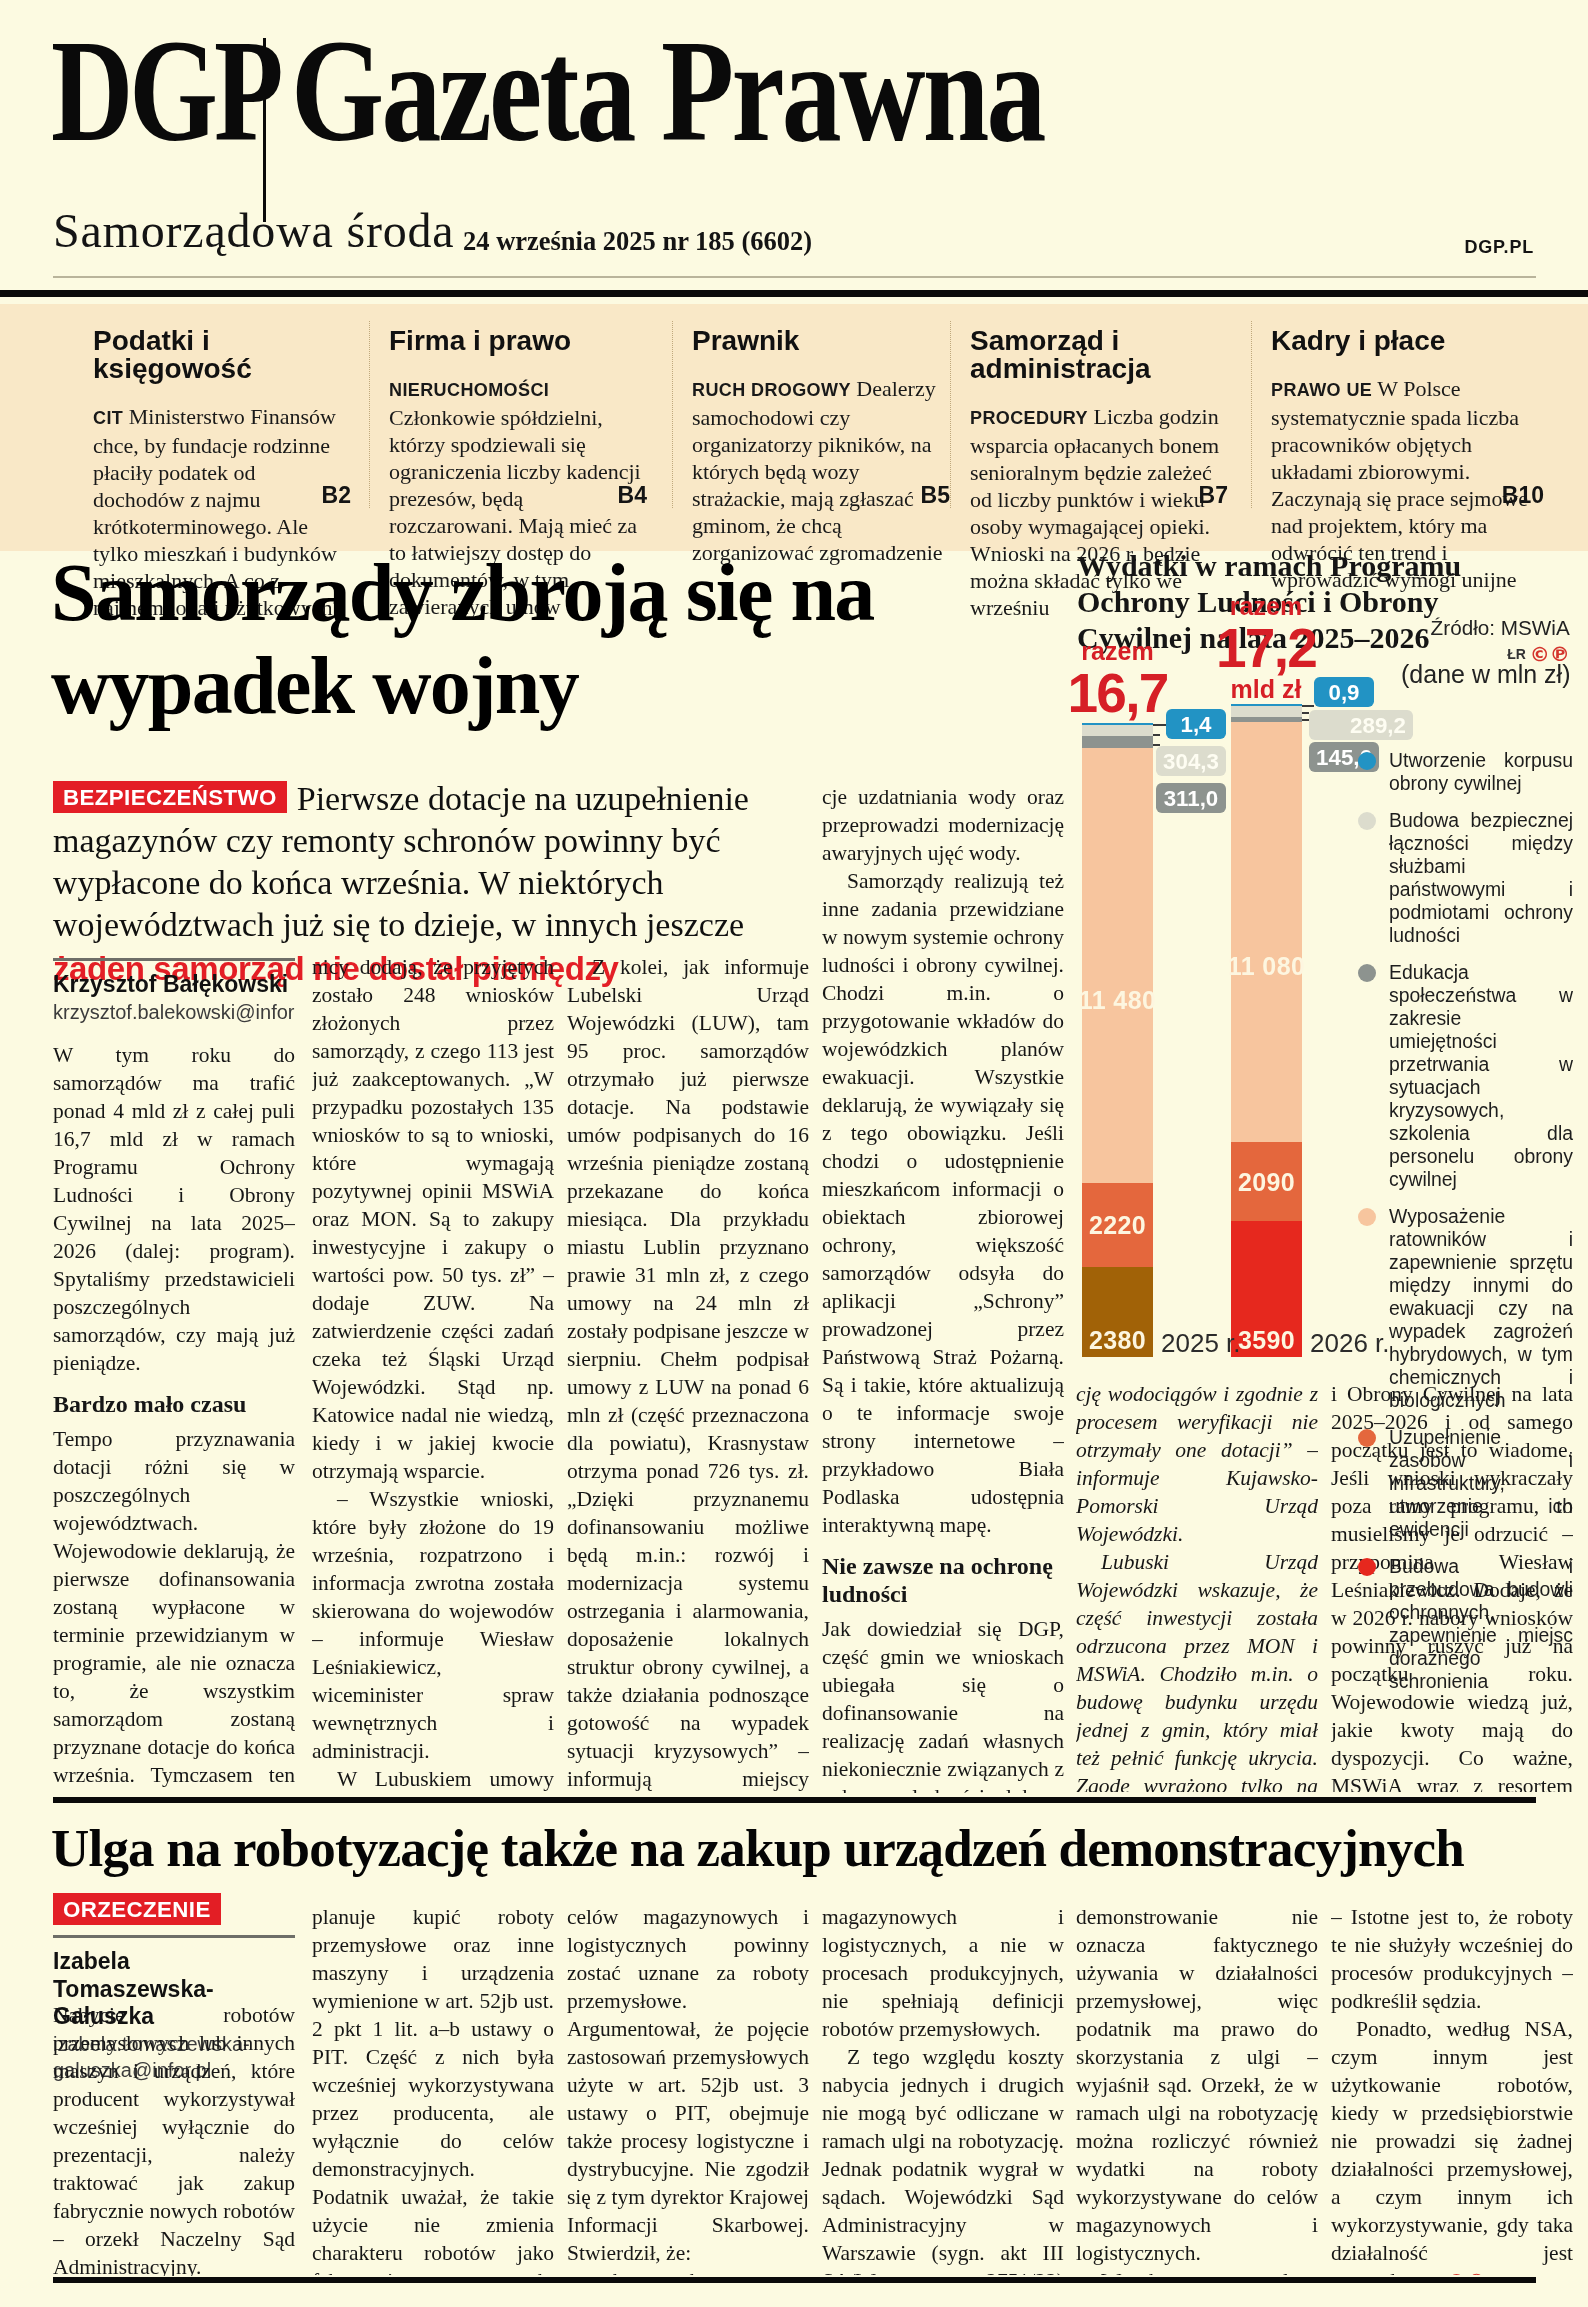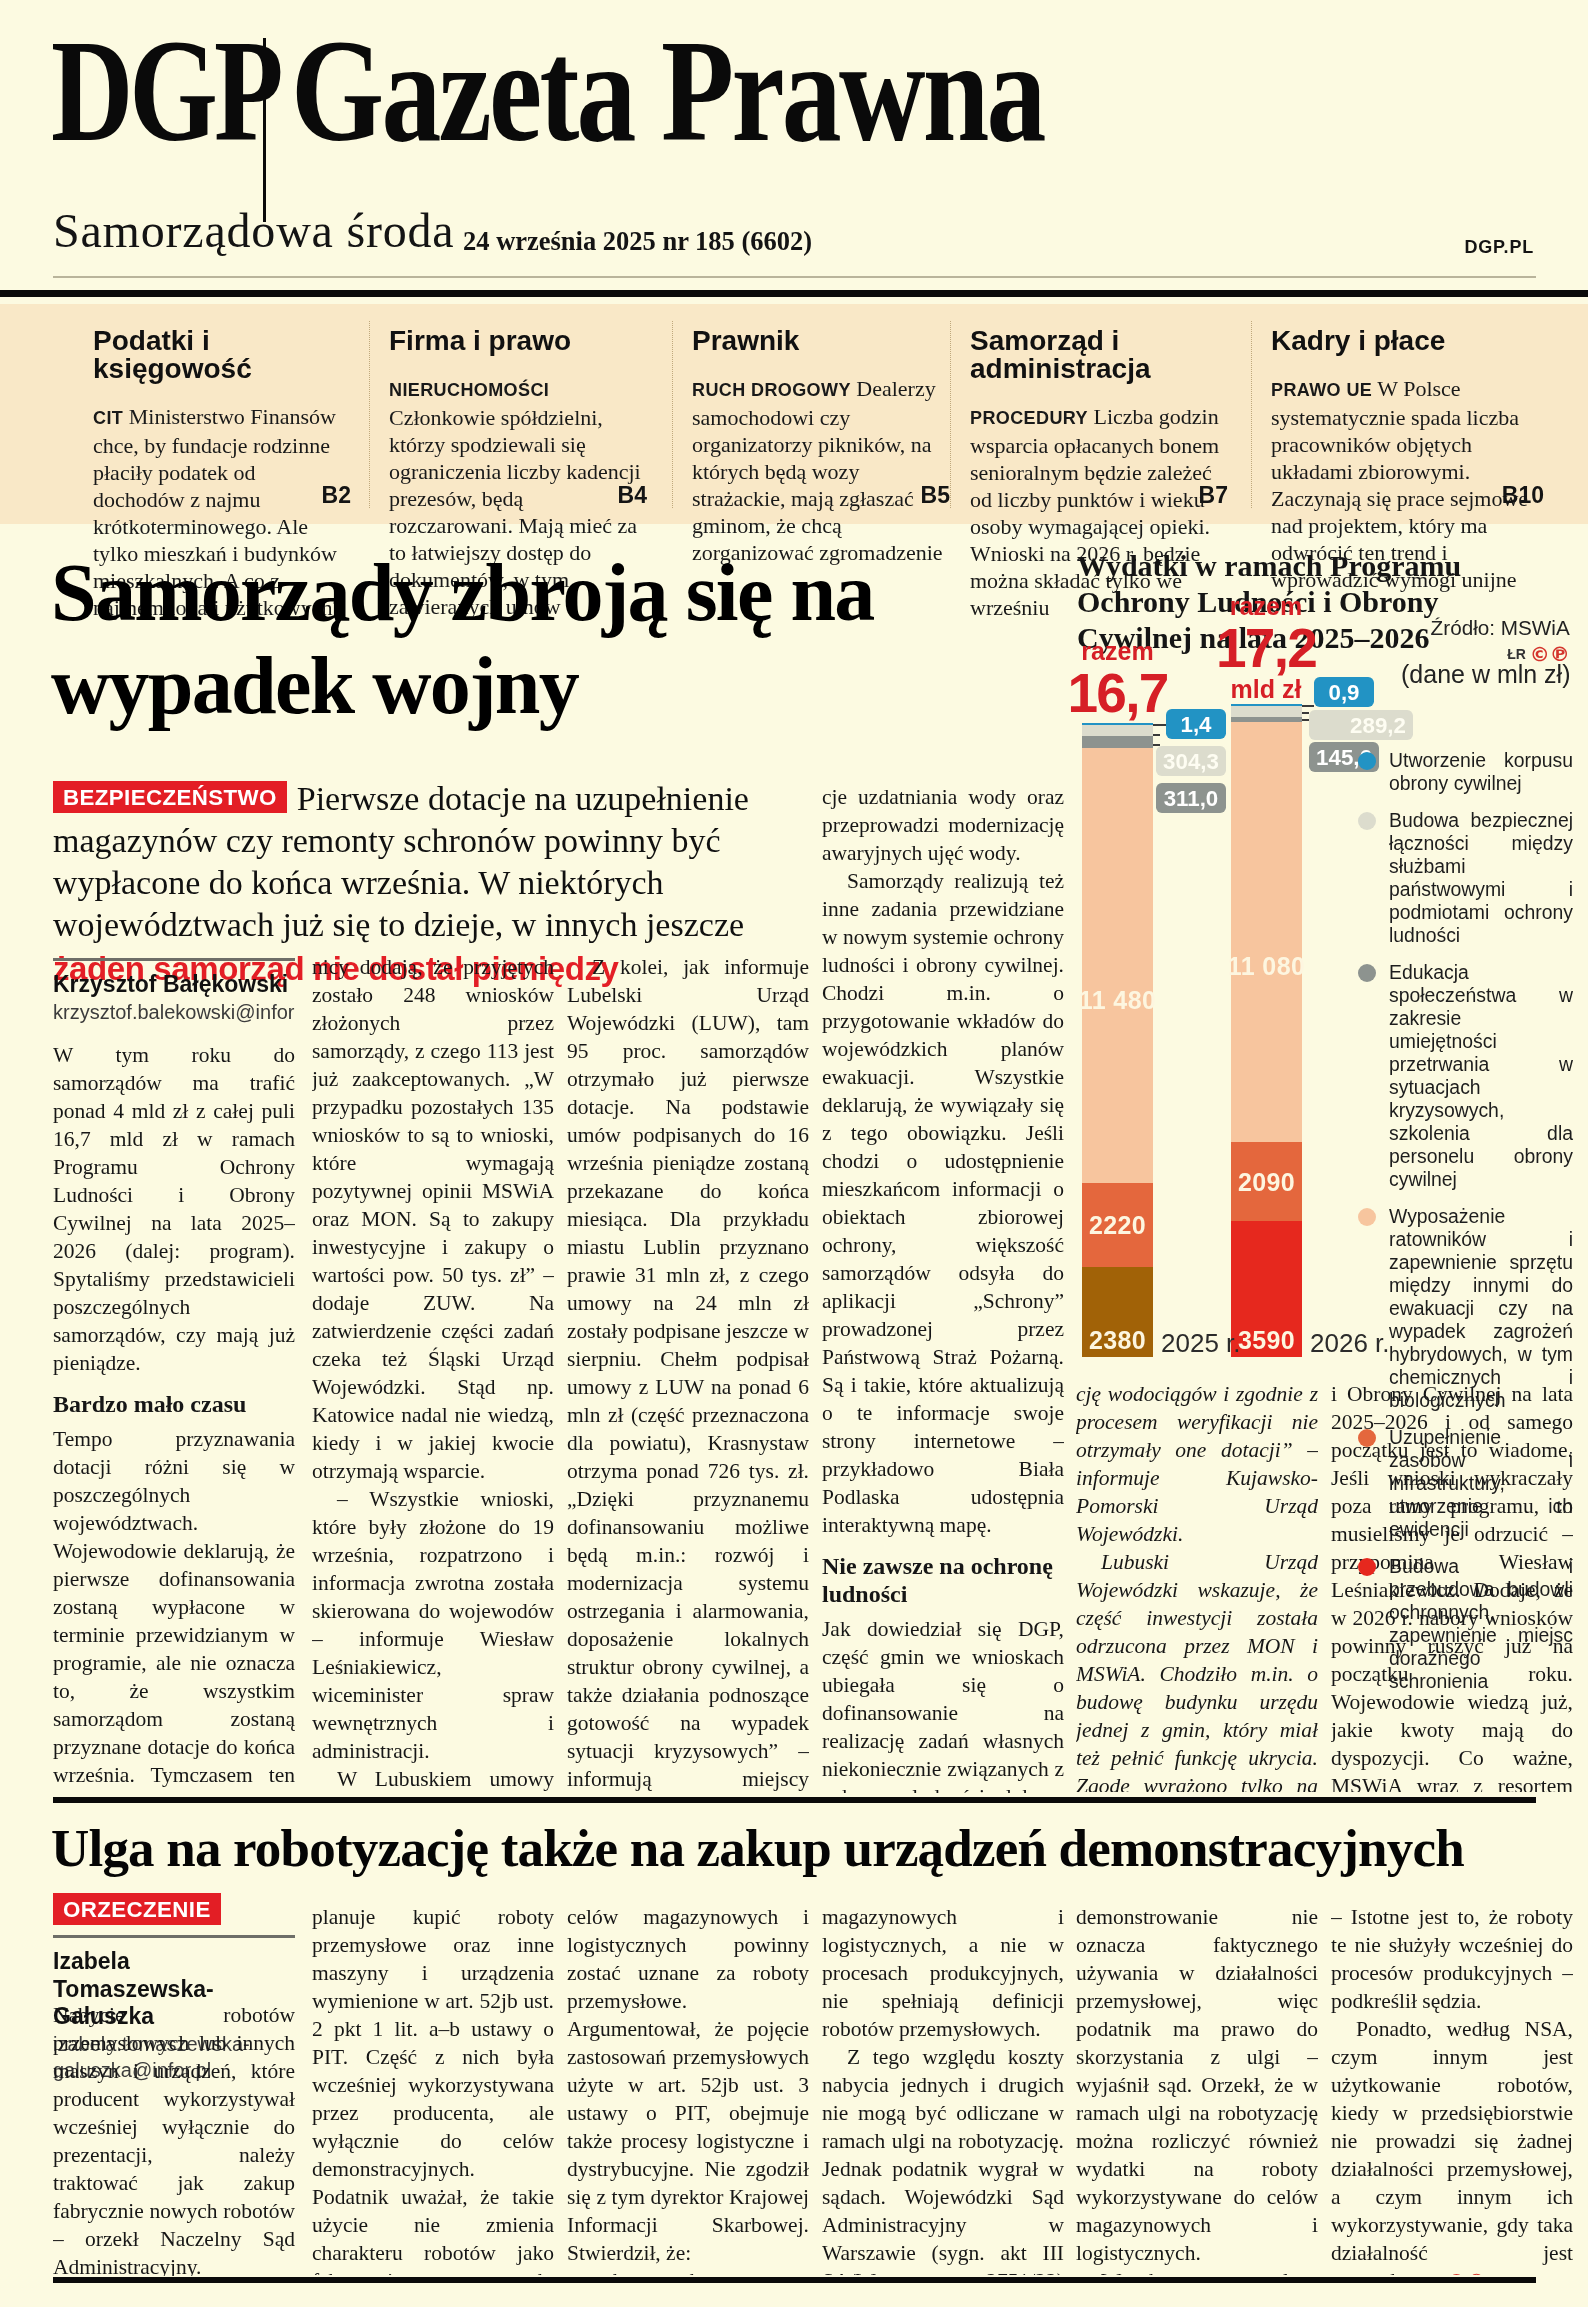--- a/index.html
+++ b/index.html
@@ -10,21 +10,21 @@
   #logo-dgp{left:51px;top:18px;font:700 146px/1 "Liberation Serif",serif;letter-spacing:-5px;transform:scaleX(.78);transform-origin:left top;color:#0a0a0a;}
   #logo-divider{left:263px;top:38px;width:2.5px;height:184px;background:#0a0a0a;}
   #logo-full{left:291px;top:18px;font:700 146px/1 "Liberation Serif",serif;letter-spacing:-3.3px;transform:scaleX(.82);transform-origin:left top;color:#0a0a0a;white-space:nowrap;}
   #edition{left:53px;top:207px;font:400 48px/1 "Liberation Serif",serif;letter-spacing:0.8px;}
   #dateline{left:463px;top:228px;font:700 26.5px/1 "Liberation Serif",serif;}
   #site{right:55px;top:238px;font:700 18px/1 "Liberation Sans",sans-serif;letter-spacing:0.8px;}
   #rule-thin{left:53px;top:276px;width:1483px;height:1.7px;background:#b9b49b;}
   #rule-thick-top{left:0px;top:290px;width:1589px;height:7.4px;background:#0a0a0a;}
 
   
-  #strip{left:0;top:304px;width:1589px;height:220px;background:#f9e8c7;}
+  #strip{left:0;top:304px;width:1589px;height:247px;background:#f9e8c7;}
   .teaser{position:absolute;top:23px;height:178px;}
   .teaser h3{margin:0 0 20px 0;font:700 28px/1 "Liberation Sans",sans-serif;color:#111;}
   .tbody{font:400 22px/27px "Liberation Serif",serif;color:#191919;}
   .kicker{font:700 18px/27px "Liberation Sans",sans-serif;letter-spacing:0.4px;}
   .pageref{position:absolute;right:0;bottom:-1.7px;font:700 23px/1 "Liberation Sans",sans-serif;}
   .tsep{position:absolute;top:16.5px;width:0;height:187px;border-left:1.7px dotted #bfa87c;}
 
   
   #headline{left:51px;top:546px;width:1010px;font:700 82px/93px "Liberation Serif",serif;letter-spacing:-1.7px;color:#000000;}
   #lead{left:53px;top:778px;width:770px;font:400 34px/42px "Liberation Serif",serif;color:#101010;}

